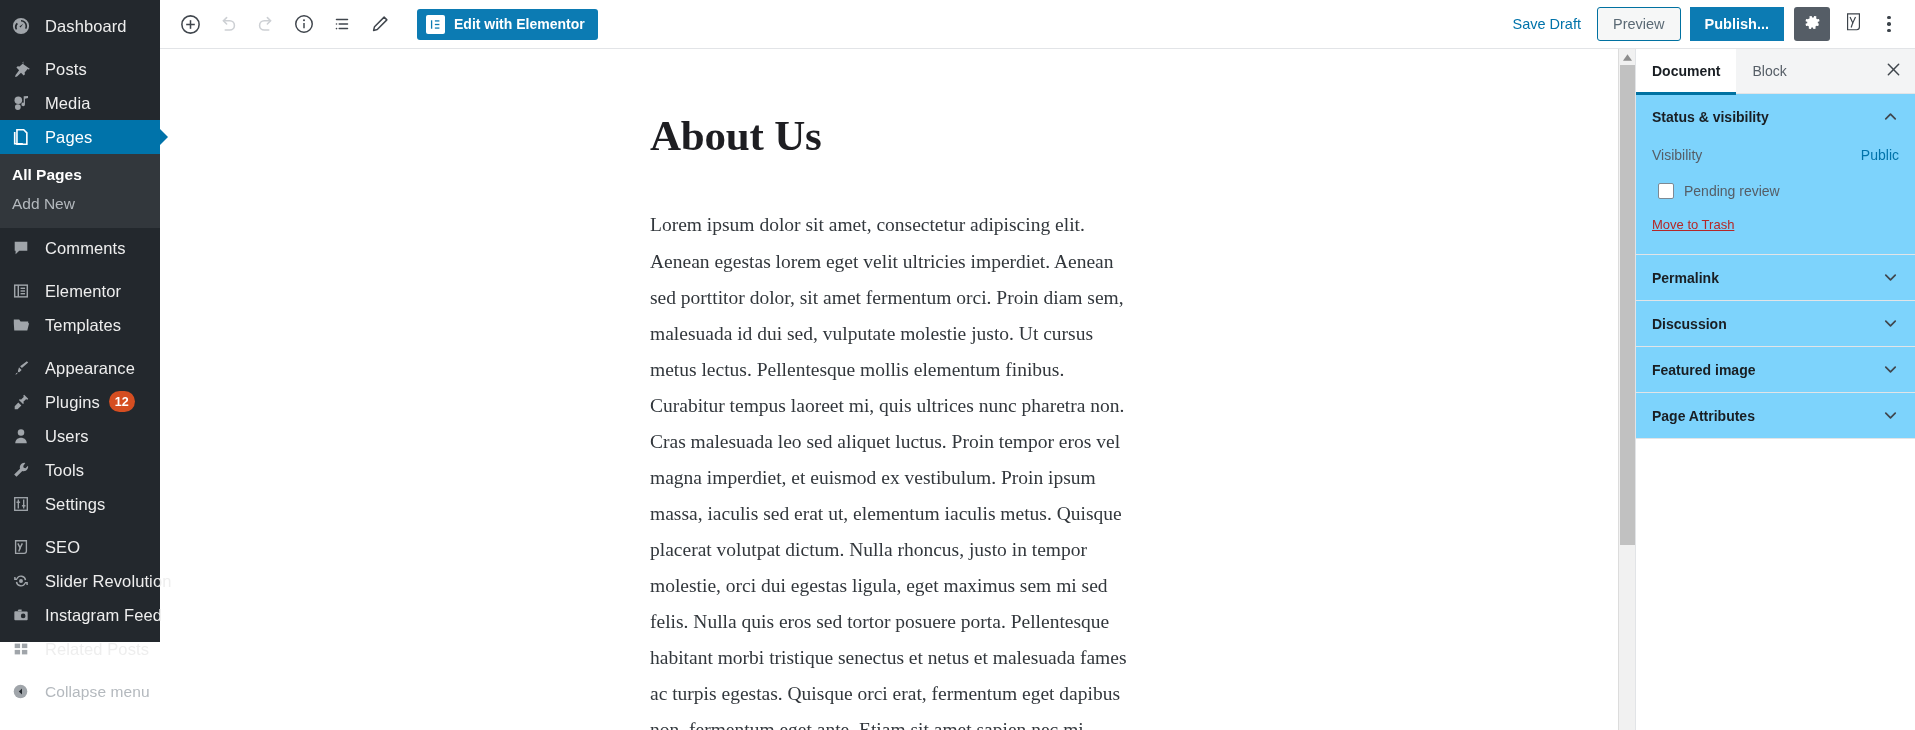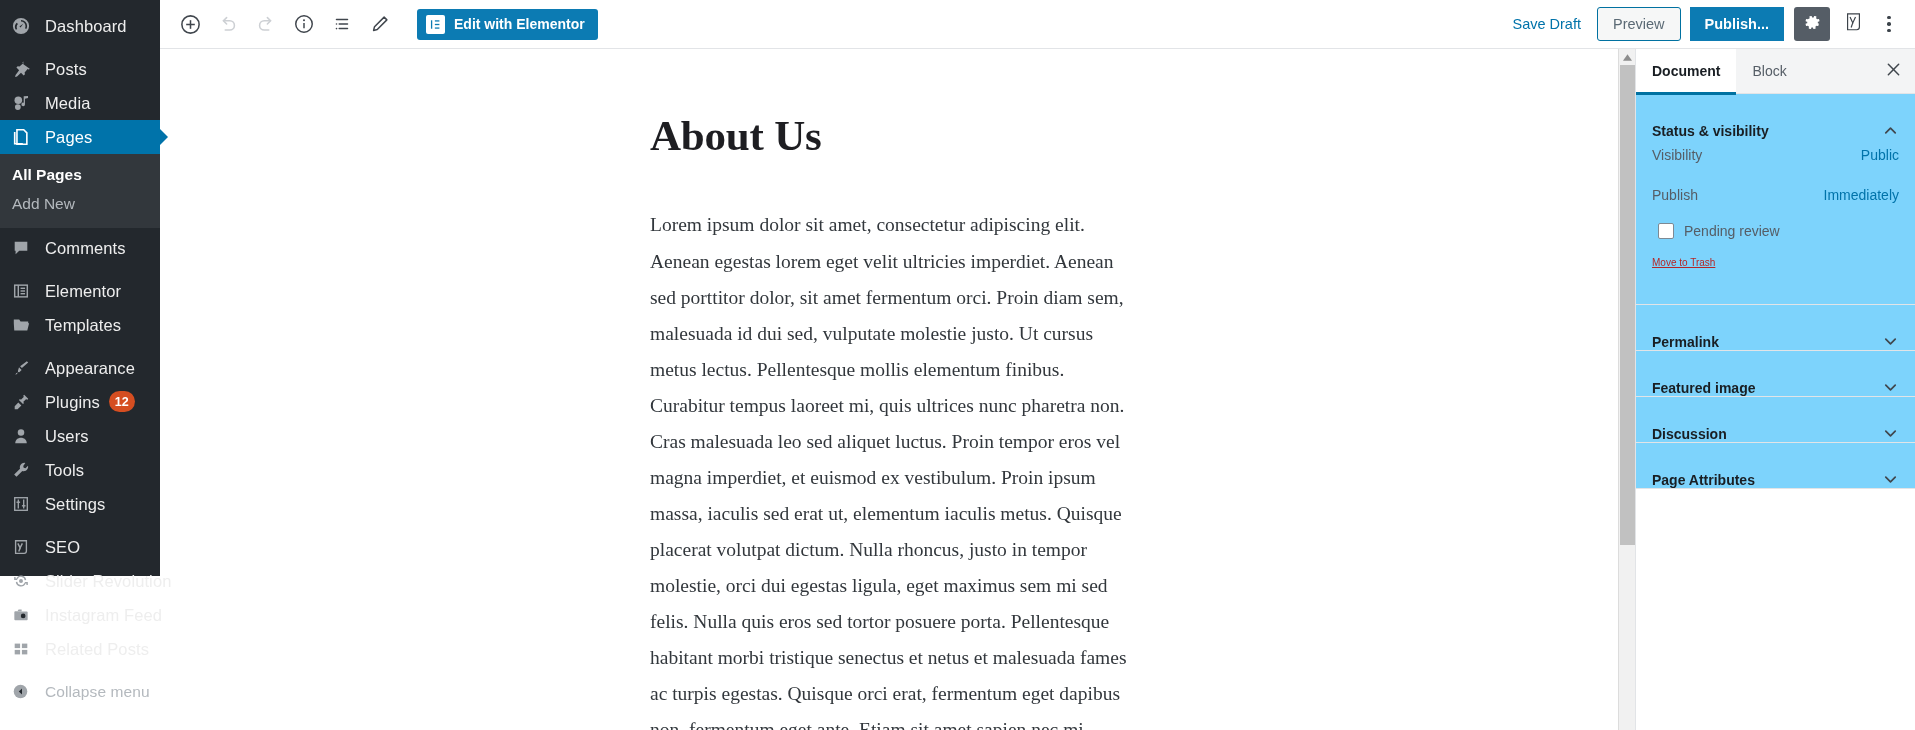--- a/index.html
+++ b/index.html
@@ -7,21 +7,21 @@
     width: 1915px; height: 730px;
     overflow: hidden;
     background: #ffffff;
     font-family: "Liberation Sans", sans-serif;
     -webkit-font-smoothing: antialiased;
   }
   #app { position: relative; width: 1915px; height: 730px; display: flex; }
 
   
   .adminmenu {
-    width: 160px; min-width: 160px; height: 576px;
+    width: 160px; min-width: 160px; height: 642px;
     background: #23282d;
     color: #b4b9be;
     position: relative;
     z-index: 30;
   }
   .menu-item {
     position: relative;
     display: flex; align-items: center;
     height: 34px;
     padding: 0 0 0 12px;
@@ -204,21 +204,21 @@
     height: 3px; background: #0071a1;
   }
   .ss-close {
     margin-left: auto; width: 44px; height: 45px;
     display: flex; align-items: center; justify-content: center;
     color: #40464d; cursor: pointer;
   }
 
   .panel { border-bottom: 1px solid #e2e4e7; }
   .panel-head {
-    height: 45px; display: flex; align-items: flex-end;
+    height: 45px; display: flex; align-items: center;
     padding: 0 16px; cursor: pointer;
   }
   .panel-title { font-size: 14px; font-weight: bold; color: #191e23; }
   .panel-chev { margin-left: auto; color: #40464d; display:flex; align-items:center;}
   .panel-body { padding: 0 16px 16px 16px; }
 
   .row {
     display: flex; align-items: center; min-height: 31px; margin-bottom: 9px;
   }
   .row-label { font-size: 14px; color: #555d66; }
@@ -226,22 +226,22 @@
     margin-left: auto; font-size: 14px; color: #0073aa;
     cursor: pointer;
   }
   .chk-row { display: flex; align-items: center; gap: 10px; margin: 13px 0 6px 6px; }
   .chk-box {
     width: 16px; height: 16px; border: 1px solid #7e8993;
     background: #fff; border-radius: 2px; cursor: pointer;
   }
   .chk-label { font-size: 14px; color: #555d66; }
   .trash-link {
-    display: inline-block; margin: 12px 0 20px 0;
-    font-size: 10px; color: #b52727; text-decoration: underline; cursor: pointer;
+    display: inline-block; margin: 12px 0 6px 0;
+    font-size: 13px; color: #b52727; text-decoration: underline; cursor: pointer;
   }
   .ss-fill { flex: 1; background: #fff; }
 </style>
 </head>
 <body>
 
 <div id="app">
 
   <nav class="adminmenu">
 
@@ -581,24 +581,20 @@
               <svg width="17" height="17" viewBox="0 0 18 18" fill="none" stroke="currentColor" stroke-width="1.8" stroke-linecap="round" stroke-linejoin="round">
                   <polyline points="4,11.5 9,6.5 14,11.5"></polyline>
                 </svg>
             </span>
           </div>
           <div class="panel-body">
             <div class="row">
               <span class="row-label">Visibility</span>
               <span class="row-value">Public</span>
             </div>
-            <div class="row">
-              <span class="row-label">Publish</span>
-              <span class="row-value">Immediately</span>
-            </div>
             <div class="chk-row">
               <span class="chk-box"></span>
               <span class="chk-label">Pending review</span>
             </div>
             <a class="trash-link">Move to Trash</a>
           </div>
         </section>
 
         <section class="panel">
           <div class="panel-head">
@@ -606,32 +602,32 @@
             <span class="panel-chev">
               <svg width="17" height="17" viewBox="0 0 18 18" fill="none" stroke="currentColor" stroke-width="1.8" stroke-linecap="round" stroke-linejoin="round">
                   <polyline points="4,6.5 9,11.5 14,6.5"></polyline>
                 </svg>
             </span>
           </div>
         </section>
 
         <section class="panel">
           <div class="panel-head">
-            <span class="panel-title">Featured image</span>
+            <span class="panel-title">Discussion</span>
             <span class="panel-chev">
               <svg width="17" height="17" viewBox="0 0 18 18" fill="none" stroke="currentColor" stroke-width="1.8" stroke-linecap="round" stroke-linejoin="round">
                   <polyline points="4,6.5 9,11.5 14,6.5"></polyline>
                 </svg>
             </span>
           </div>
         </section>
 
         <section class="panel">
           <div class="panel-head">
-            <span class="panel-title">Discussion</span>
+            <span class="panel-title">Featured image</span>
             <span class="panel-chev">
               <svg width="17" height="17" viewBox="0 0 18 18" fill="none" stroke="currentColor" stroke-width="1.8" stroke-linecap="round" stroke-linejoin="round">
                   <polyline points="4,6.5 9,11.5 14,6.5"></polyline>
                 </svg>
             </span>
           </div>
         </section>
 
         <section class="panel">
           <div class="panel-head">

